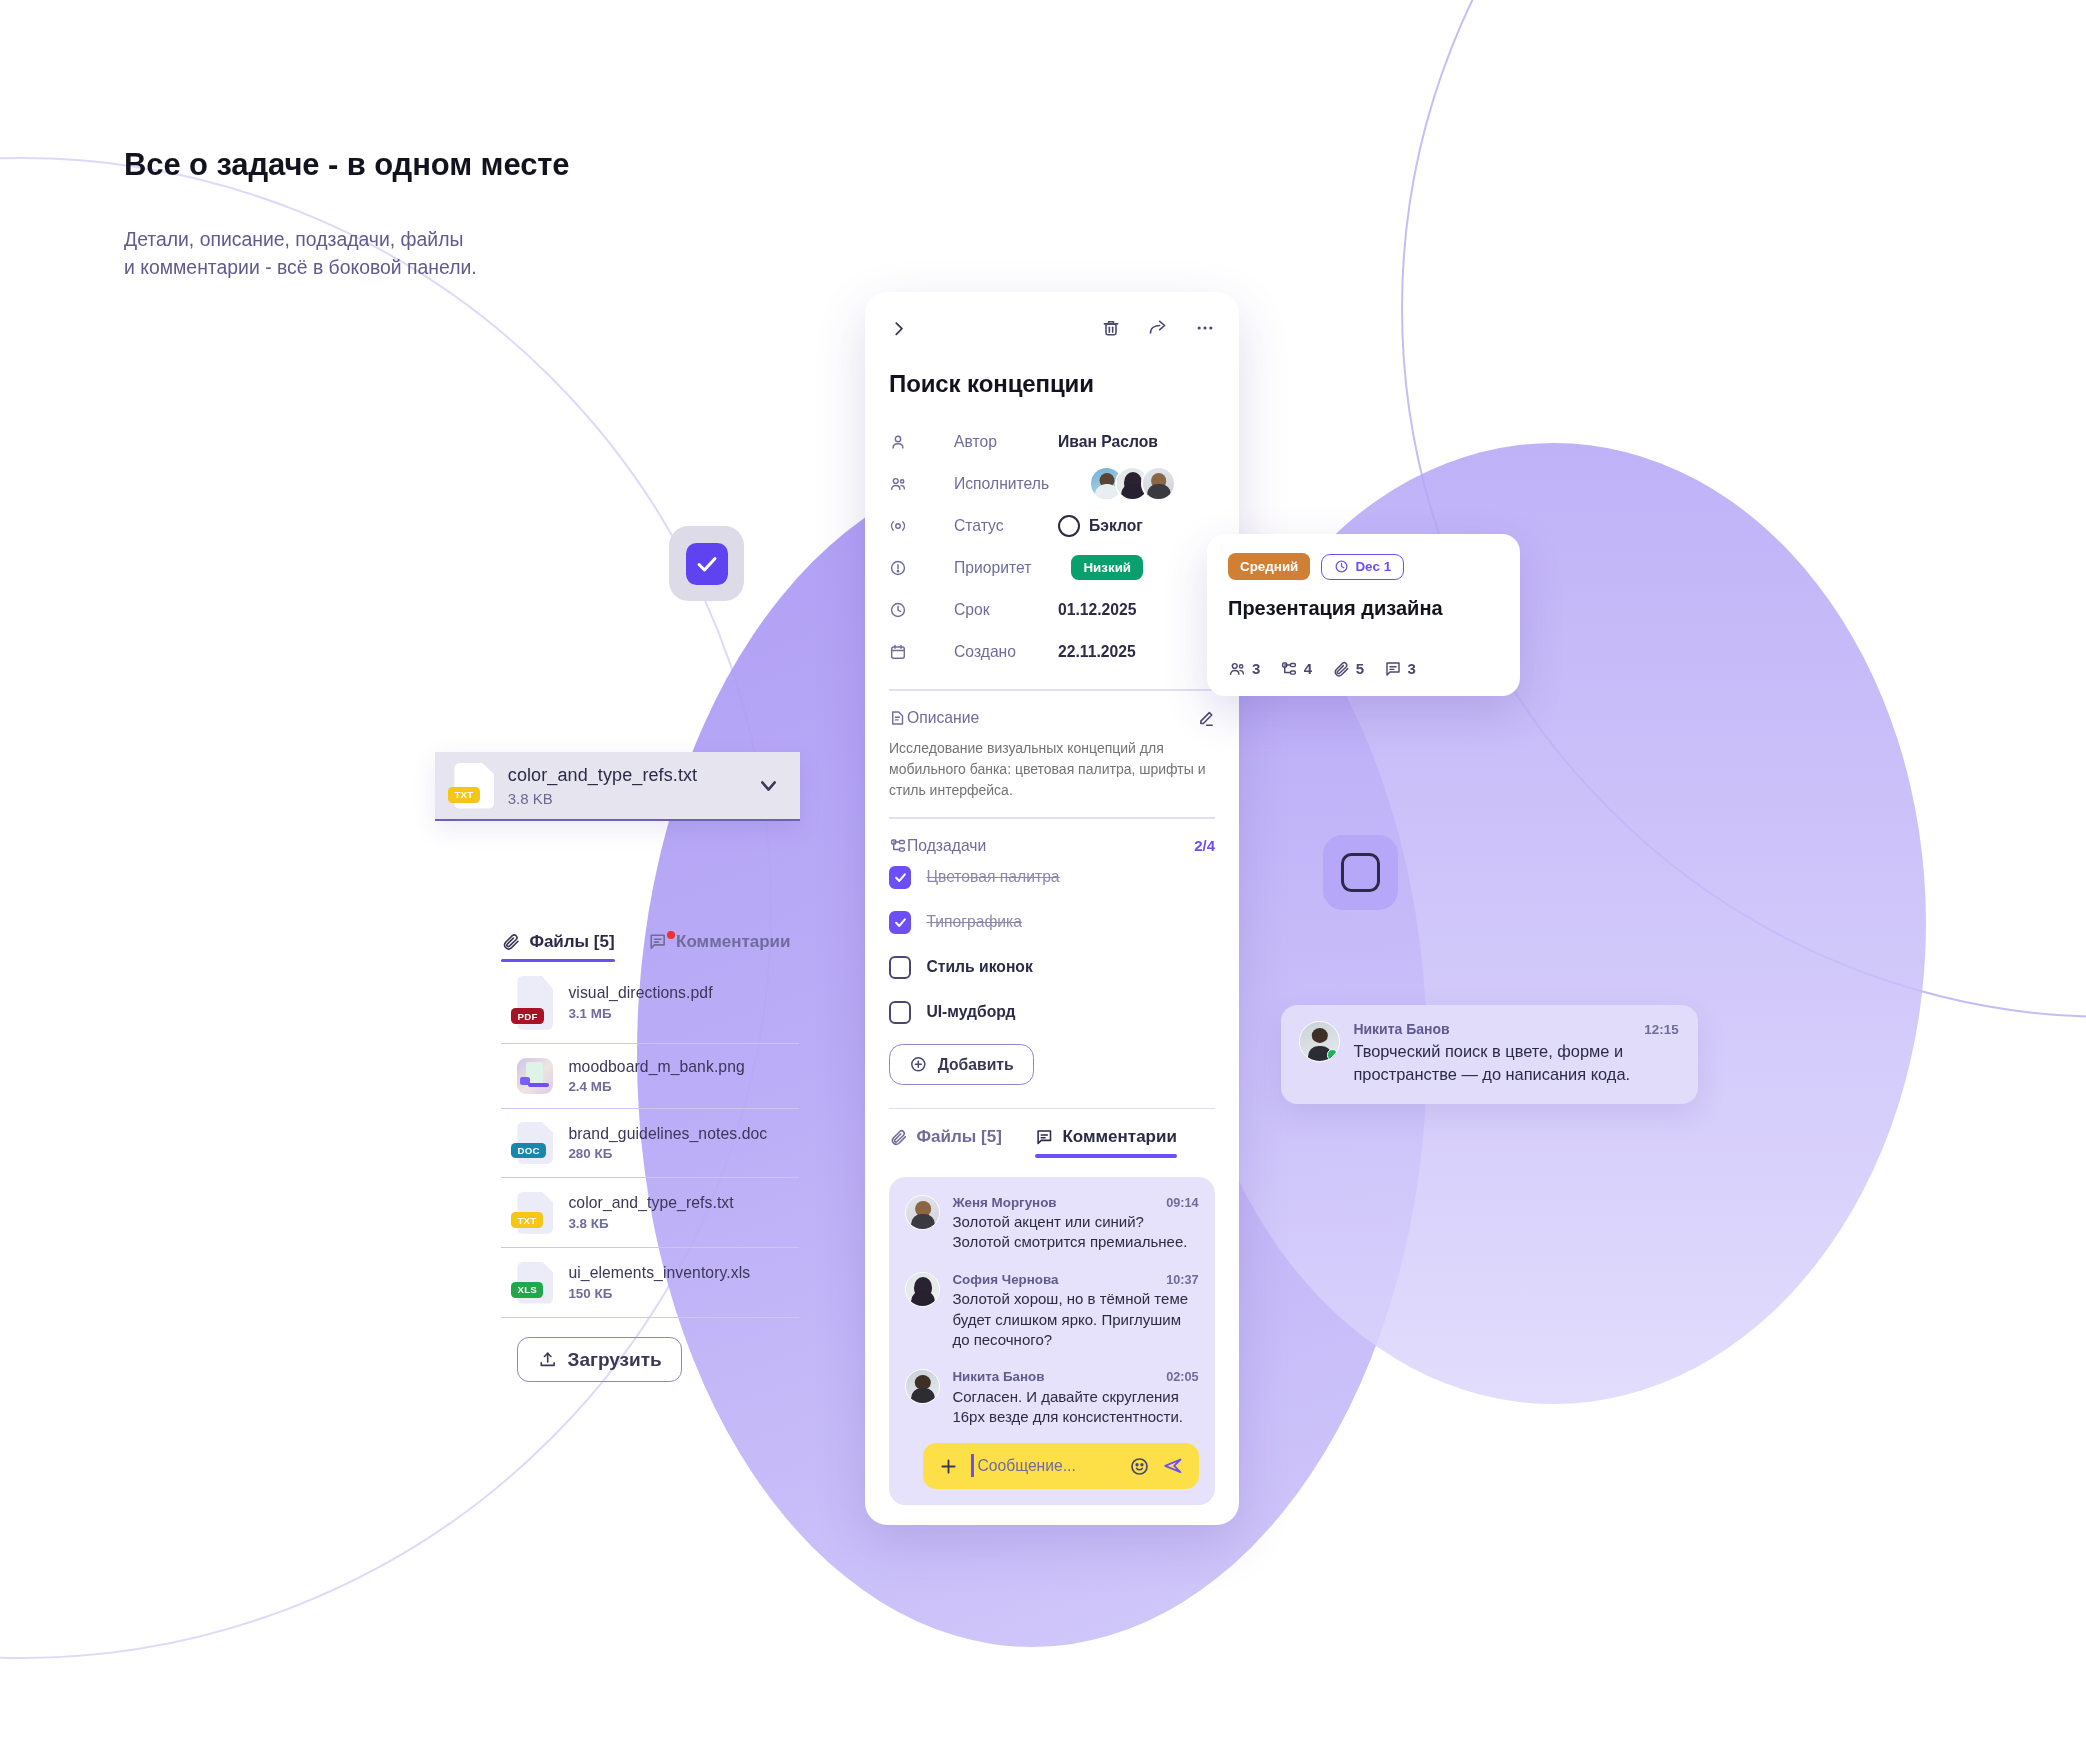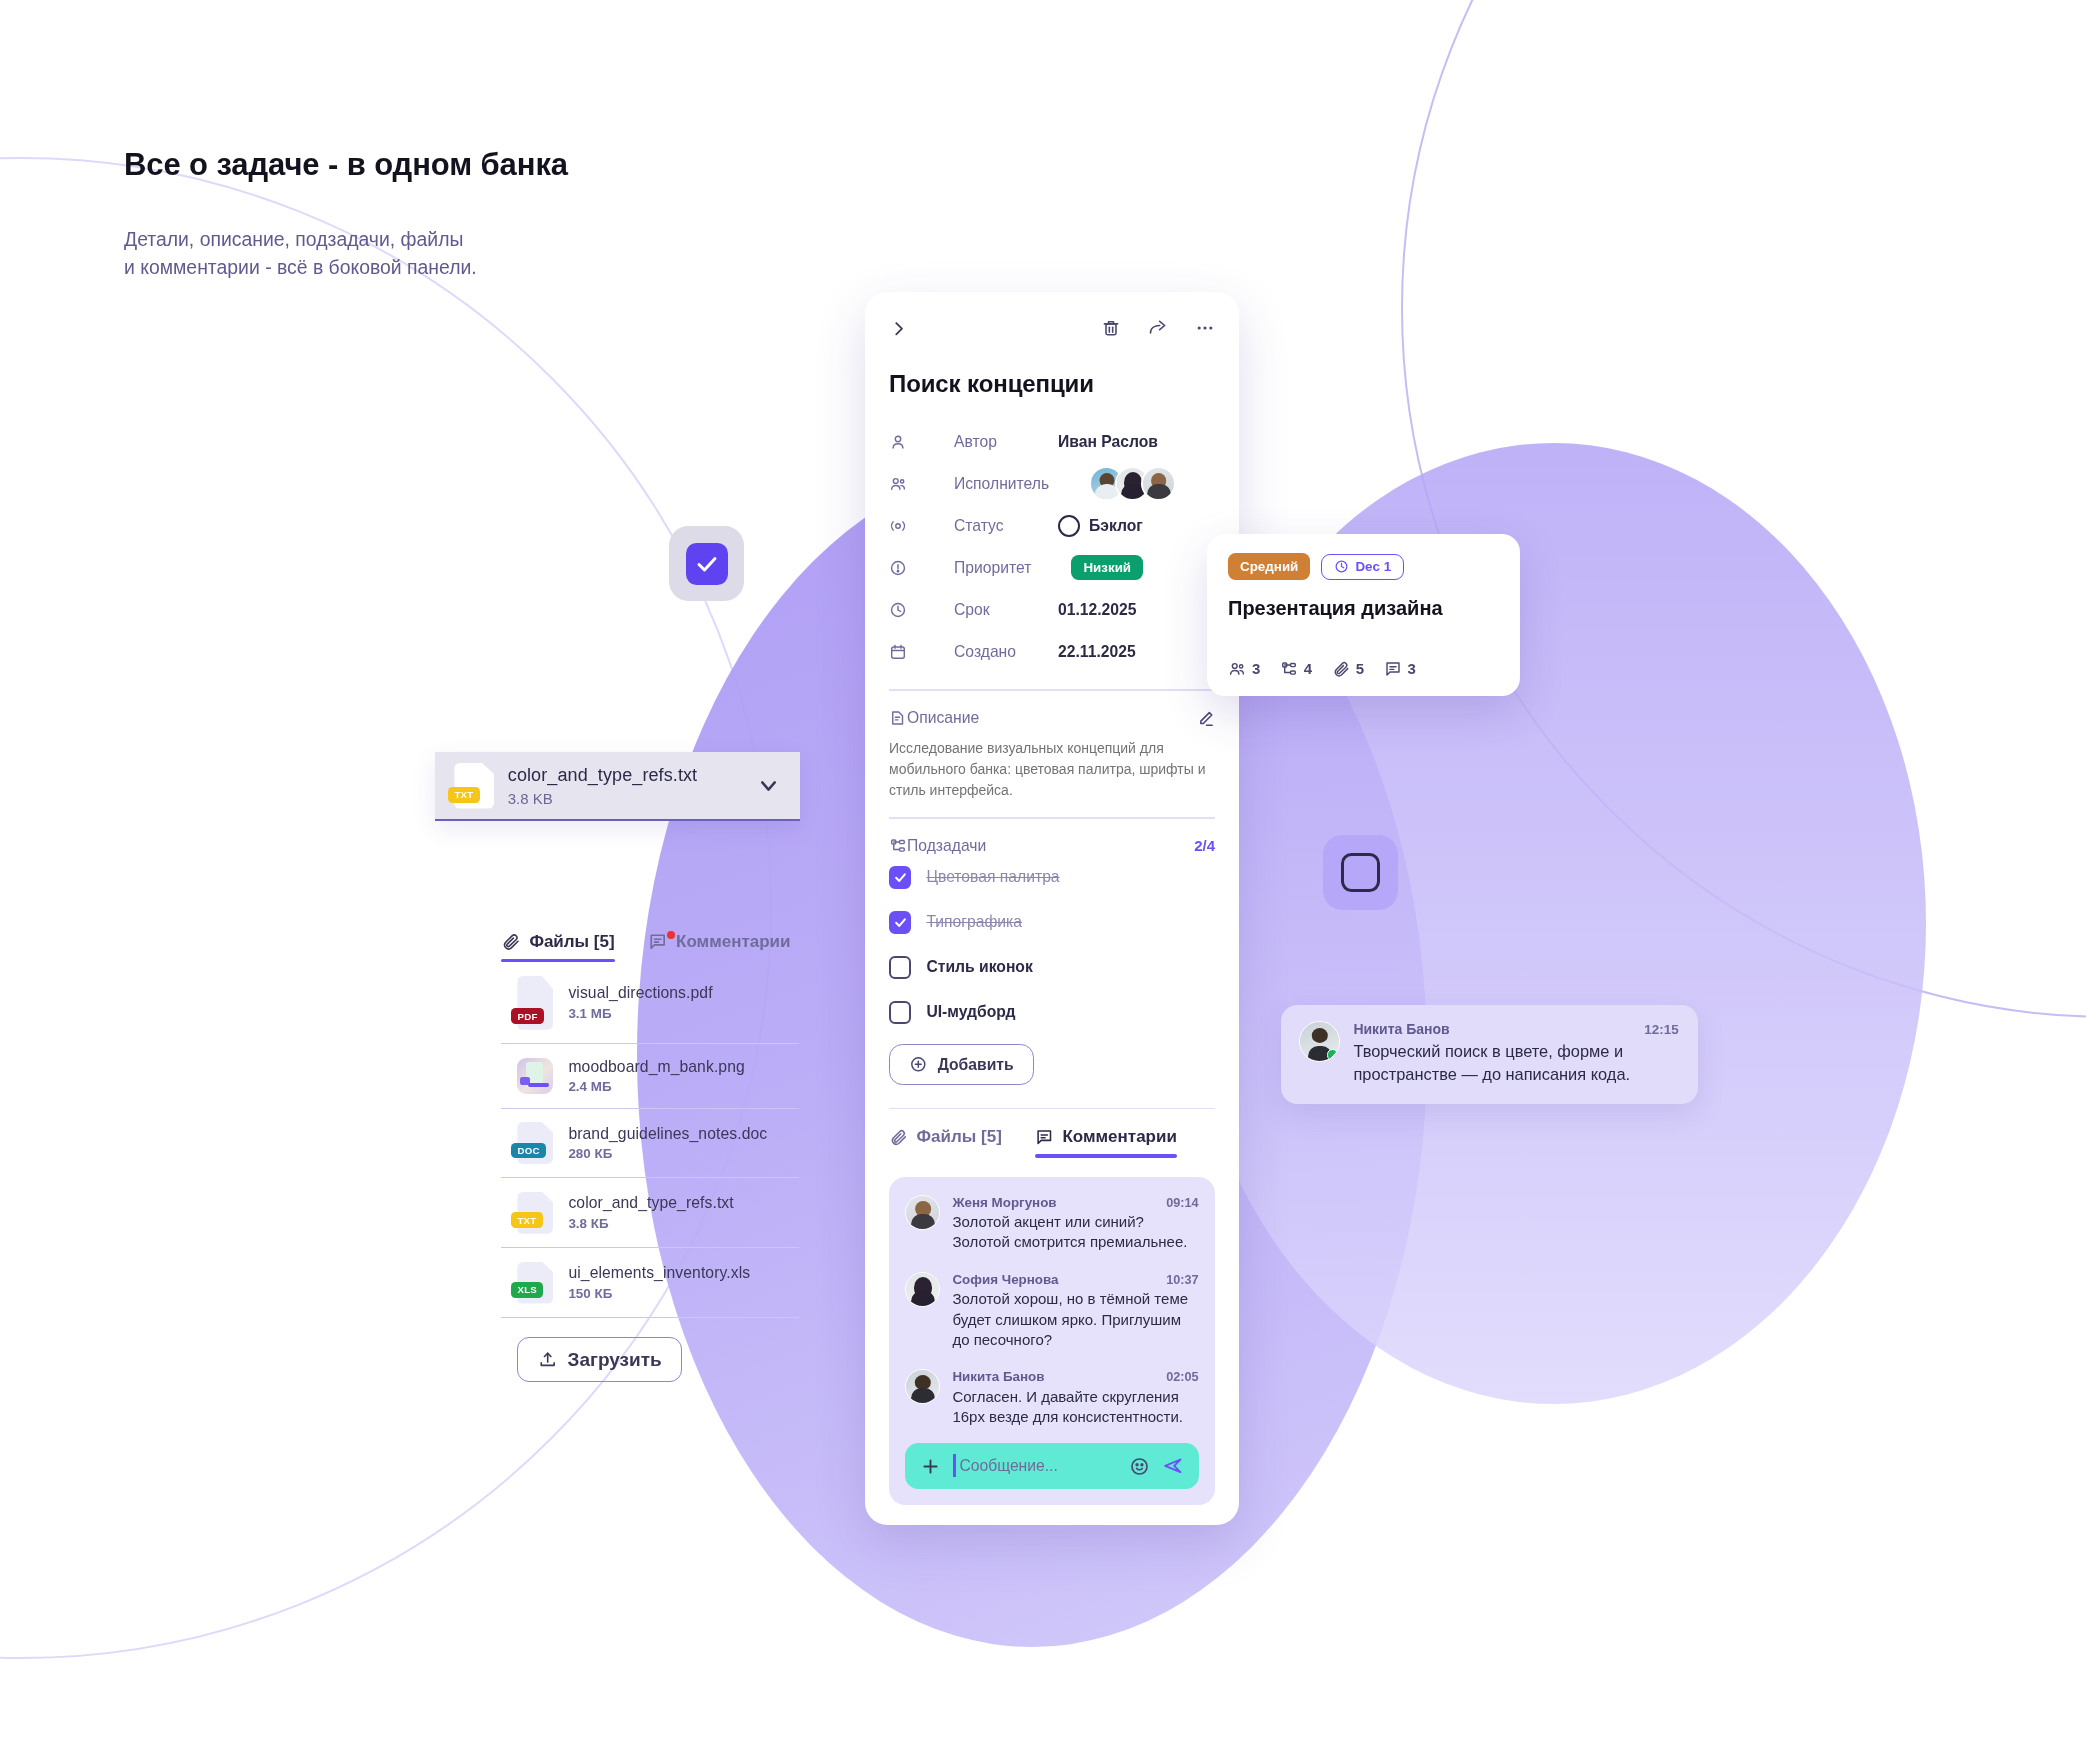--- a/index.html
+++ b/index.html
@@ -117,22 +117,22 @@
   .chat-box{margin-top:19.4px;background:#e7e2fb;border-radius:16.4px;padding:18px 16.4px 16.4px 16.4px;}
   .cmt{display:flex;gap:12px;margin-bottom:19.4px;}
   .cmt:last-of-type{margin-bottom:16.4px;}
   .cmt .av{width:33px;height:33px;border-radius:50%;flex:0 0 auto;overflow:hidden;position:relative;border:1.5px solid #fff;}
   .cmt .body{flex:1;min-width:0;}
   .cmt .top{display:flex;align-items:baseline;}
   .cmt .who{font-size:13.4px;font-weight:700;color:#5f5b8e;flex:1;}
   .cmt .time{font-size:12.7px;color:#6f6c9c;font-weight:600;}
   .cmt .msg{margin-top:2.2px;font-size:15px;line-height:1.35;color:#2b2a47;}
 
-  .composer{display:flex;align-items:center;gap:12px;background:#5eead4;border-radius:13.4px;
-      padding:12px 15px;}
+  .composer{display:flex;align-items:center;gap:12px;background:#fde047;border-radius:13.4px;
+      padding:12px 15px;margin-left:18px;}
   .composer .ph{flex:1;font-size:15.7px;color:#6f6c9c;position:relative;padding-left:6px;}
   .composer .ph:before{content:"";position:absolute;left:0;top:-3px;width:2.2px;height:22.4px;background:#6c4ff6;}
 
   
   .mini-card{position:absolute;left:1207px;top:534px;width:313px;
       background:#fff;border-radius:18px;box-shadow:0 16.4px 45px rgba(60,40,140,.16);
       padding:19.4px 21px 18px 21px;box-sizing:border-box;}
   .mini-badges{display:flex;align-items:center;gap:10.4px;}
   .badge-orange{background:#cf8035;color:#fff;font-size:13.4px;font-weight:700;padding:6px 12px;border-radius:7.5px;}
   .badge-date{display:inline-flex;align-items:center;gap:6.7px;border:1.5px solid #6c4ff6;color:#6c4ff6;
@@ -188,21 +188,21 @@
 <body>
 
 <div class="stage">
 
   <div class="bg-ring ring-left"></div>
   <div class="bg-ring ring-right"></div>
   <div class="blob blob-a"></div>
   <div class="blob blob-b"></div>
 
   <div class="headline">
-    <h1>Все о задаче - в одном банка</h1>
+    <h1>Все о задаче - в одном месте</h1>
     <p id="subtitle">Детали, описание, подзадачи, файлы<br>и комментарии - всё в боковой панели.</p>
   </div>
 
   <div class="tile tile-check">
     <div class="inner">
       <svg width="24" height="24" viewBox="0 0 24 24" fill="none" stroke="#fff" stroke-width="3" stroke-linecap="round" stroke-linejoin="round">
           <polyline points="4 12.5 9.5 18 20 6.5"></polyline>
         </svg>
     </div>
   </div>

